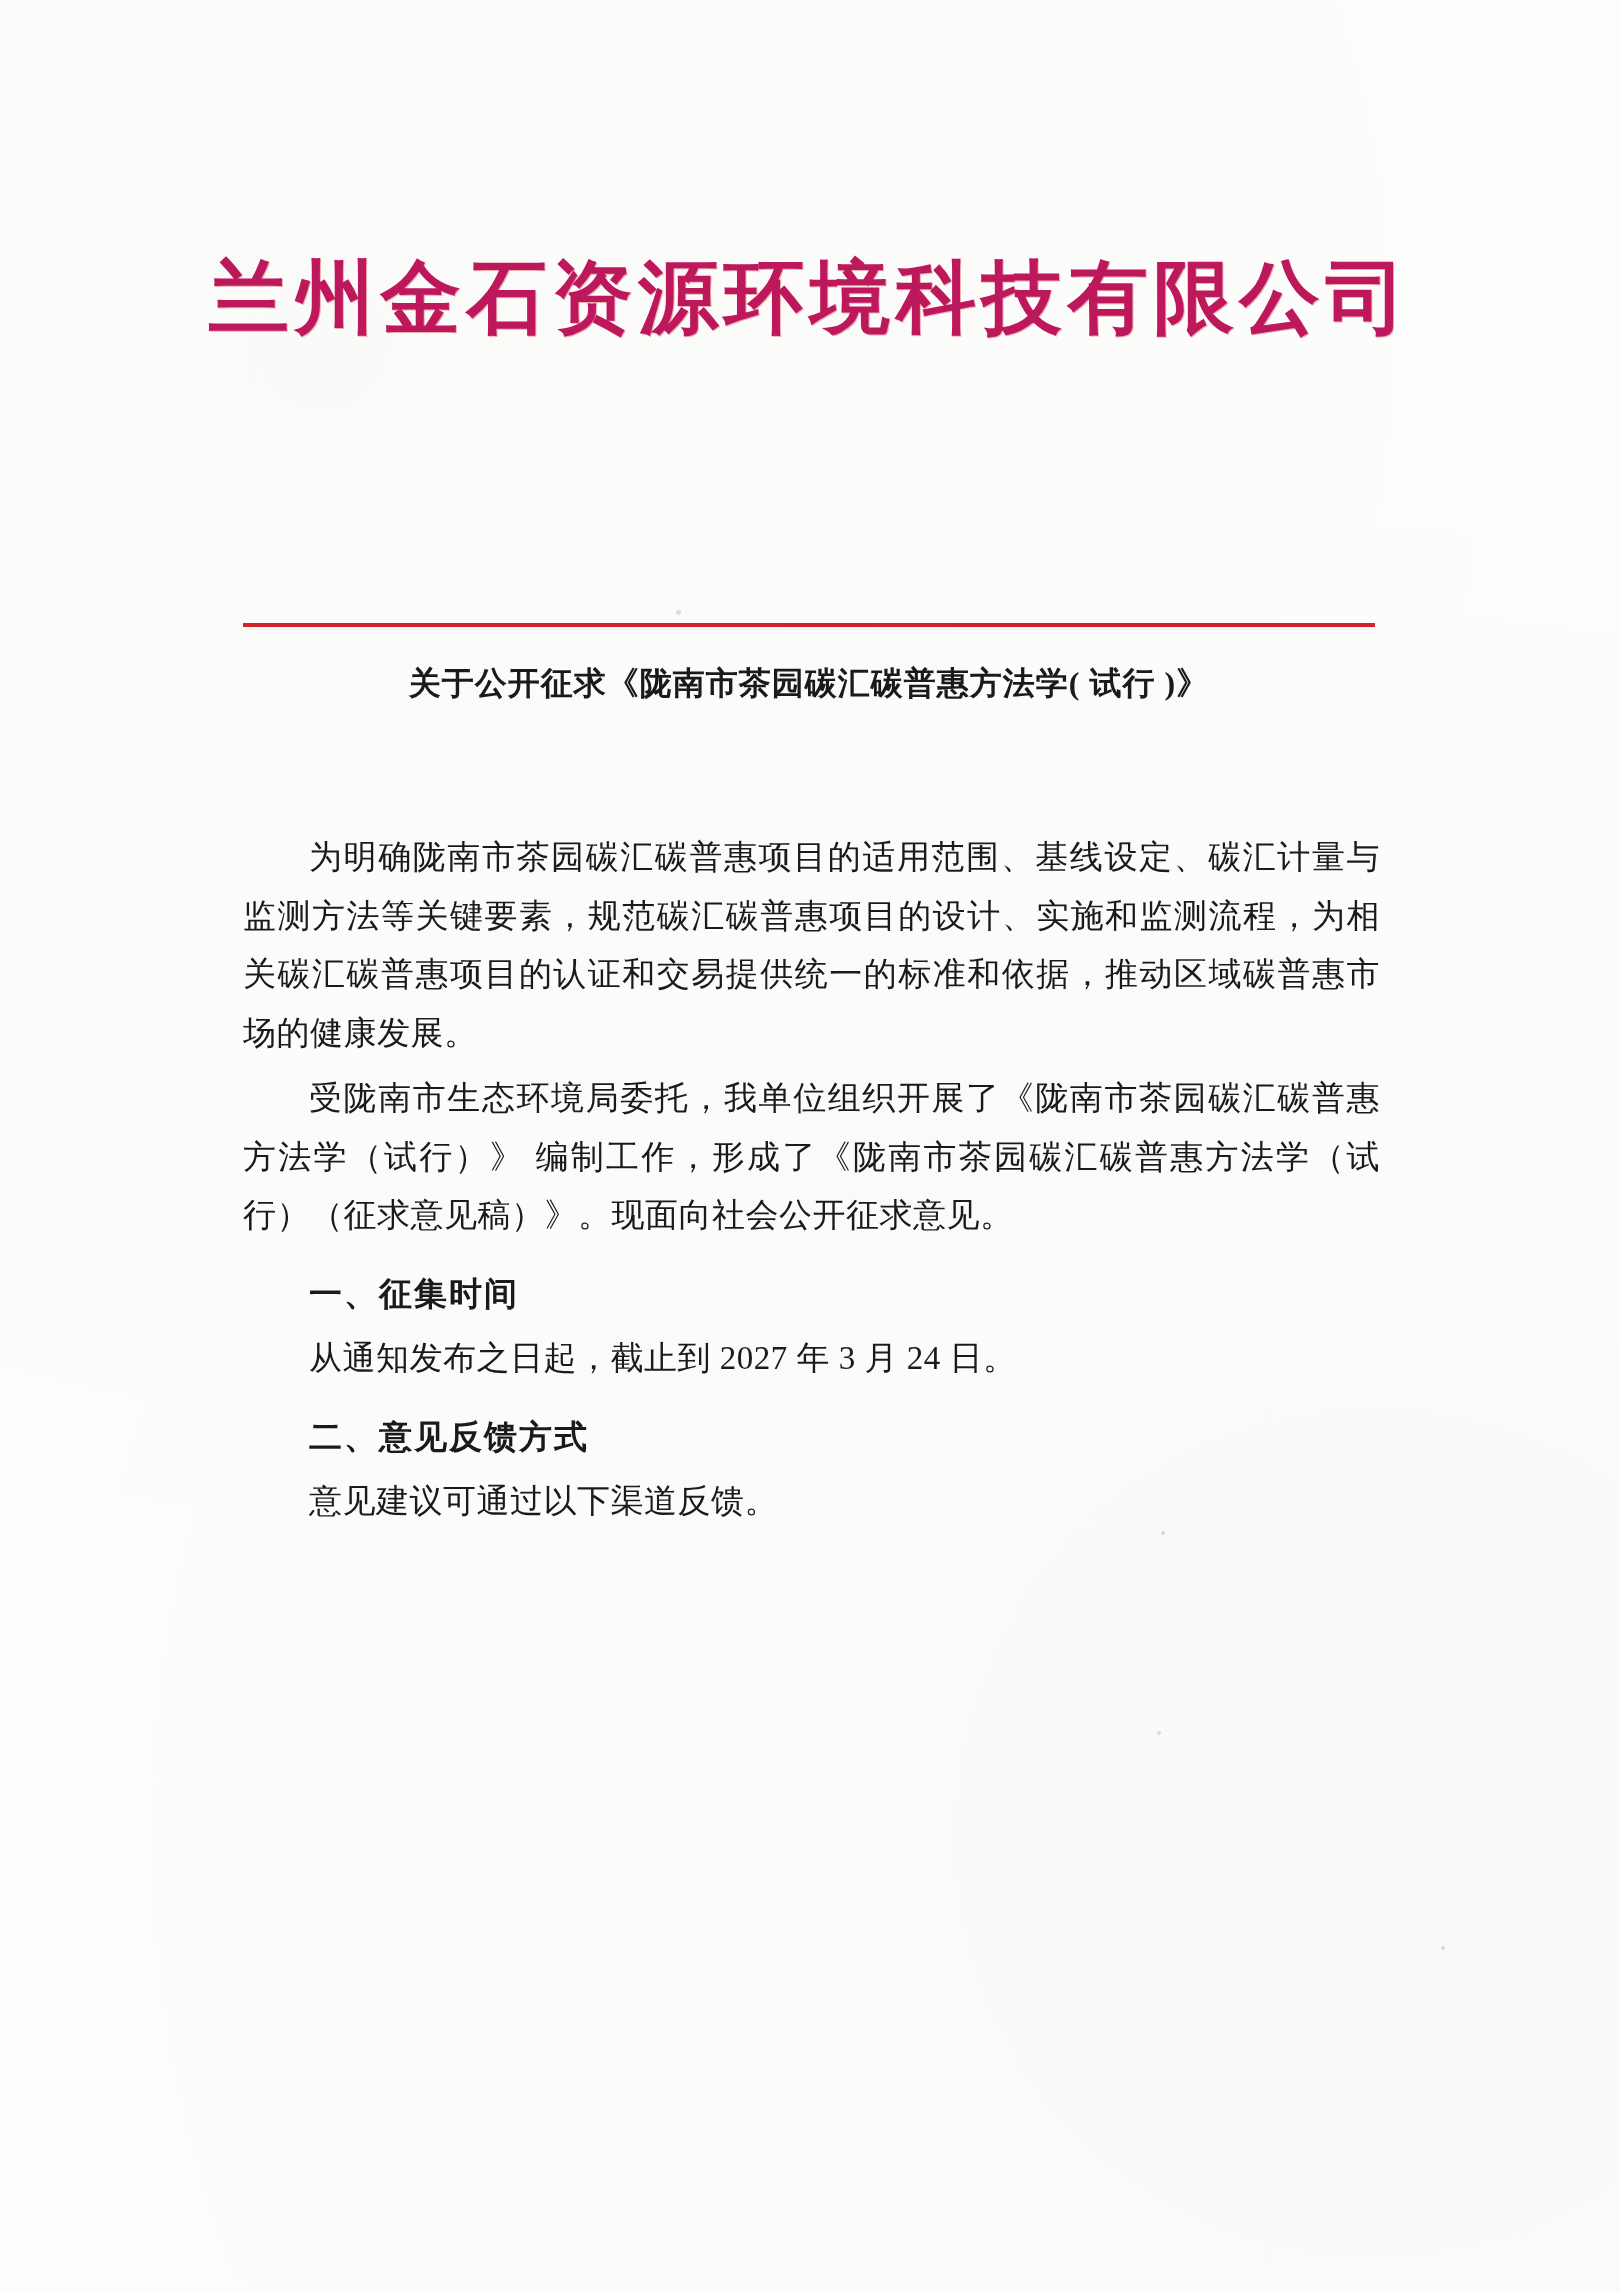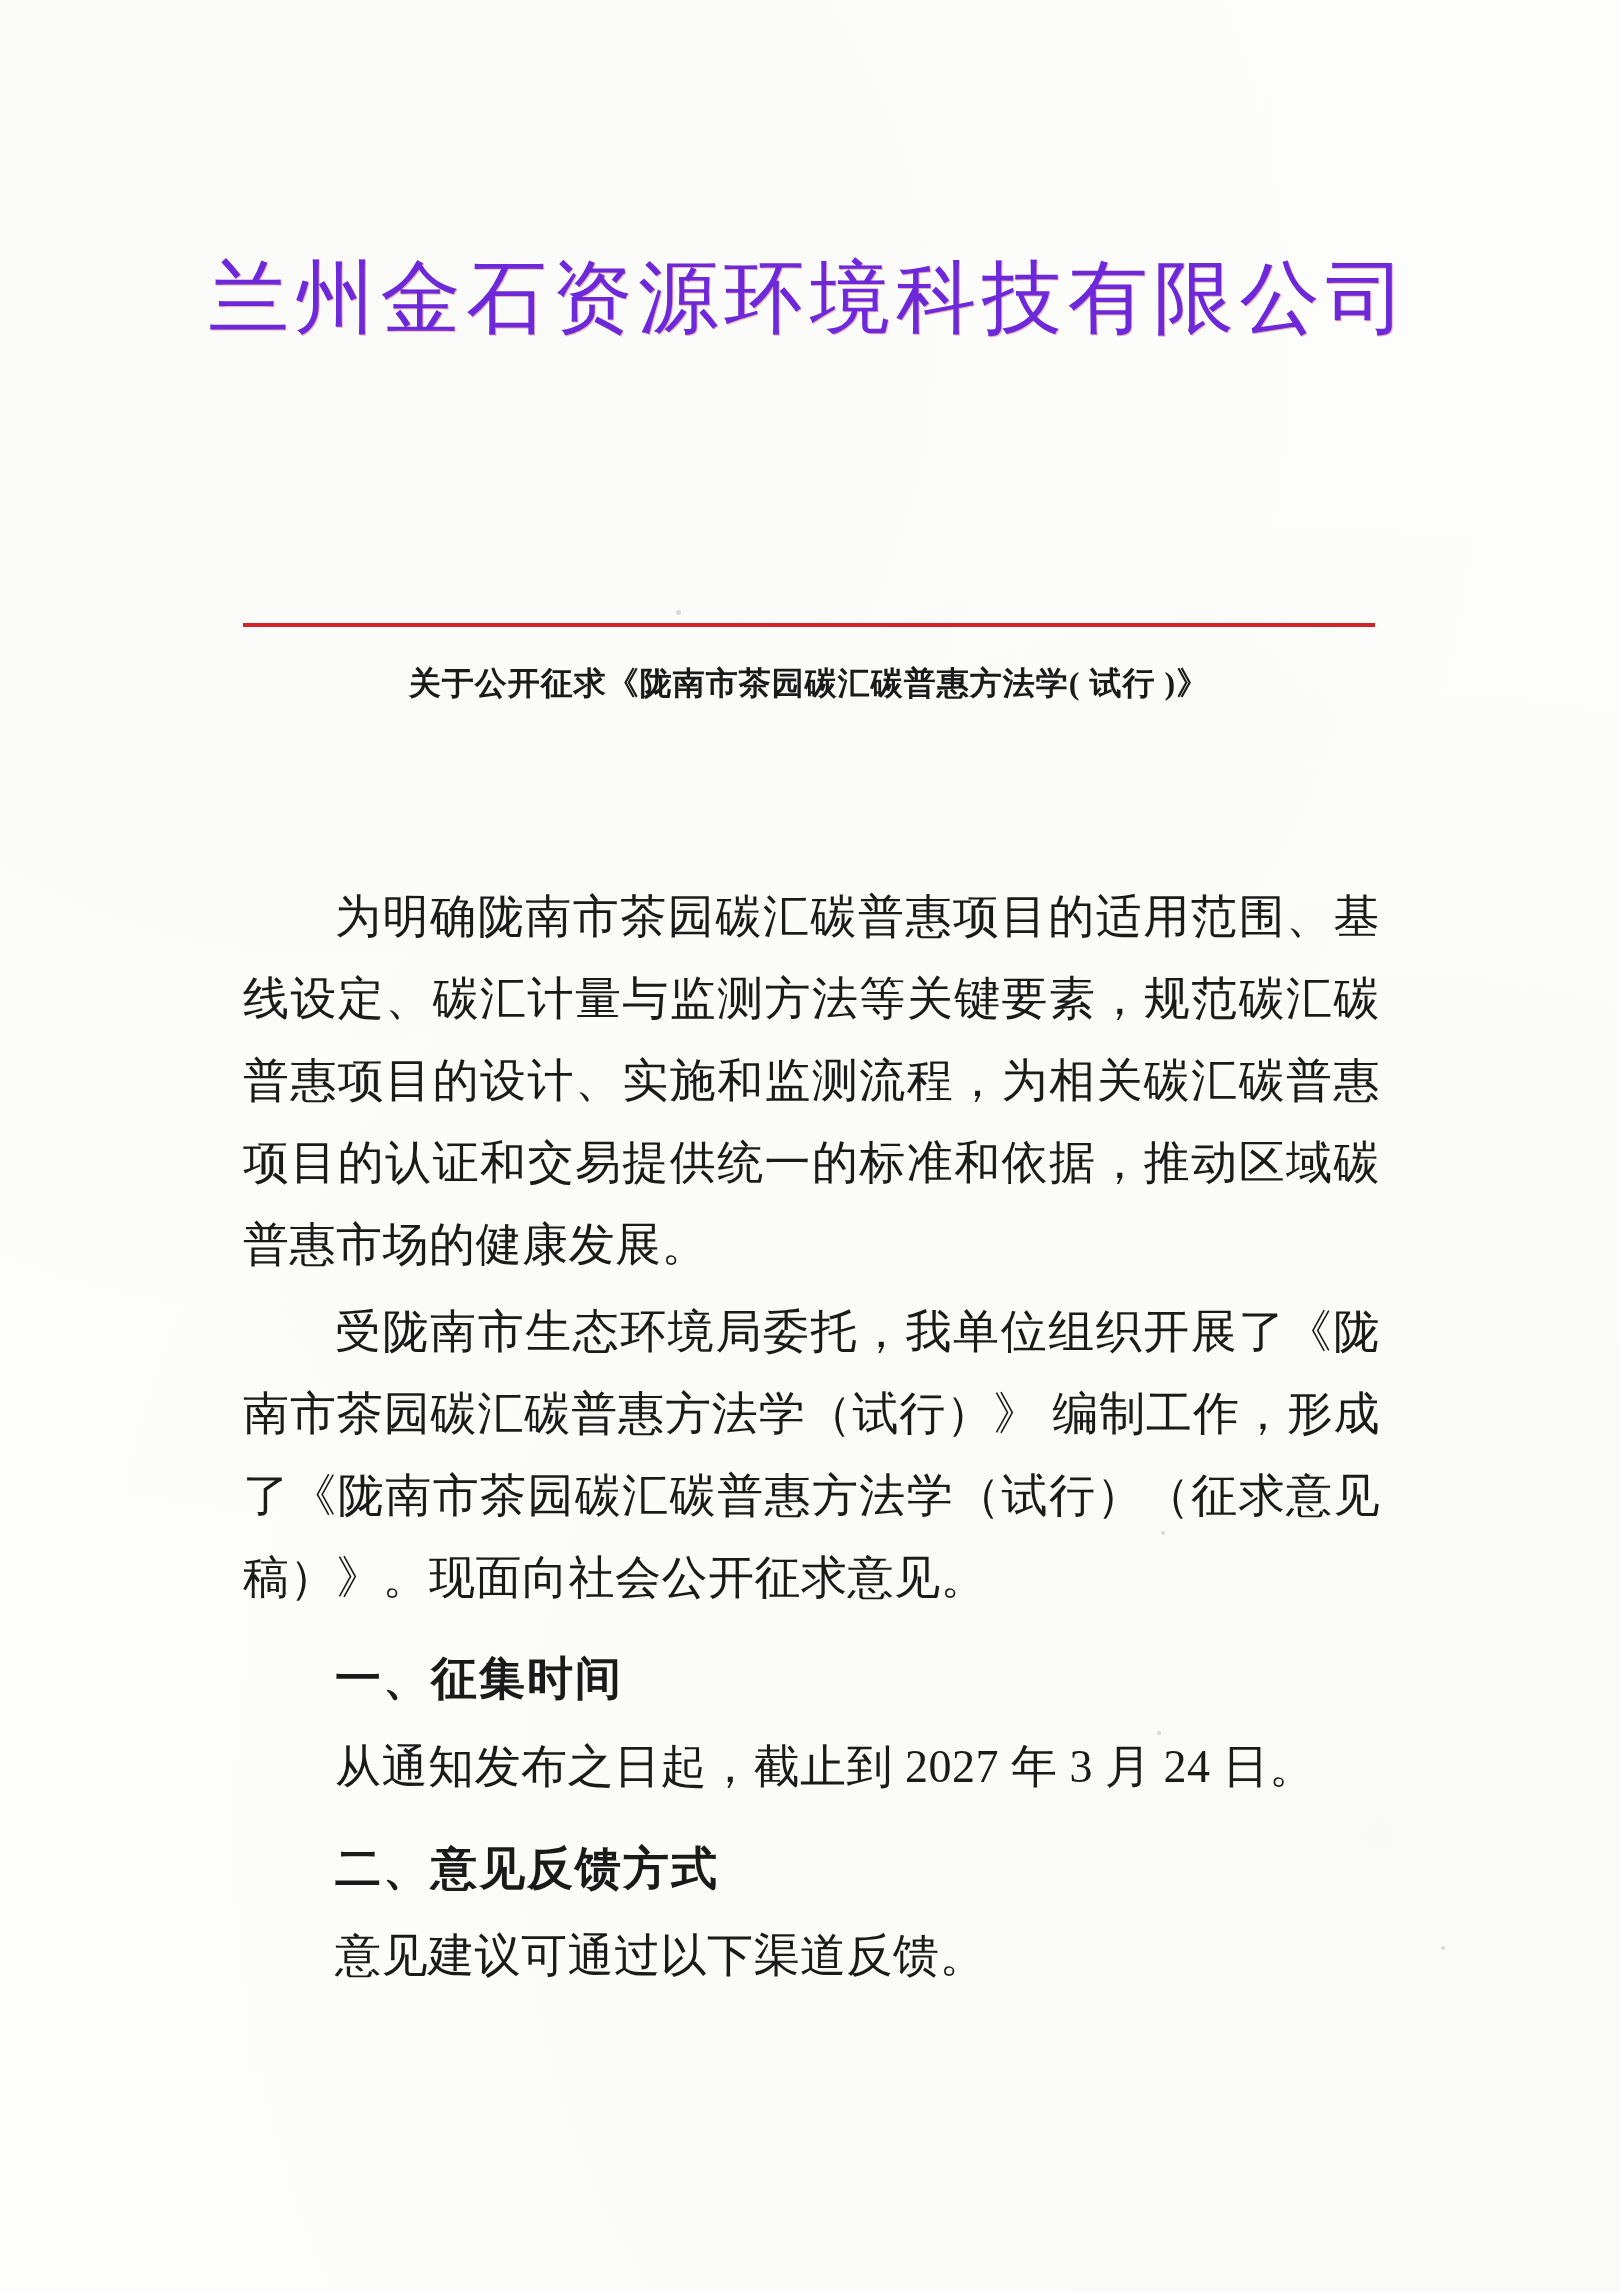--- a/index.html
+++ b/index.html
@@ -31,23 +31,23 @@
       radial-gradient(circle at 85% 80%, rgba(0,0,0,0.015), transparent 65%);
     pointer-events: none;
   }
 
   .letterhead {
     position: absolute;
     top: 245px;
     left: 0;
     width: 100%;
     text-align: center;
-    color: #6d28d9;
+    color: #be185d;
     font-family: "Liberation Serif", "DejaVu Serif", serif;
-    font-weight: normal;
+    font-weight: bold;
     font-size: 80px;
     letter-spacing: 5.9px;
     text-shadow: 1px 1px 0 rgba(210,35,42,0.35);
     white-space: nowrap;
   }
 
   .rule {
     position: absolute;
     top: 623px;
     left: 243px;
@@ -64,24 +64,24 @@
     text-align: center;
     font-size: 32px;
     font-weight: bold;
     line-height: 1.55;
     letter-spacing: 1px;
     font-family: "Liberation Serif", "DejaVu Serif", serif;
   }
 
   .body-text {
     position: absolute;
-    top: 876px;
+    top: 828px;
     left: 243px;
     width: 1137px;
-    font-size: 46px;
+    font-size: 33px;
     line-height: 1.78;
     letter-spacing: 0.5px;
     text-align: justify;
     font-family: "Liberation Serif", "DejaVu Serif", serif;
   }
 
   .para {
     text-indent: 2em;
     margin: 0 0 5.9px 0;
   }

